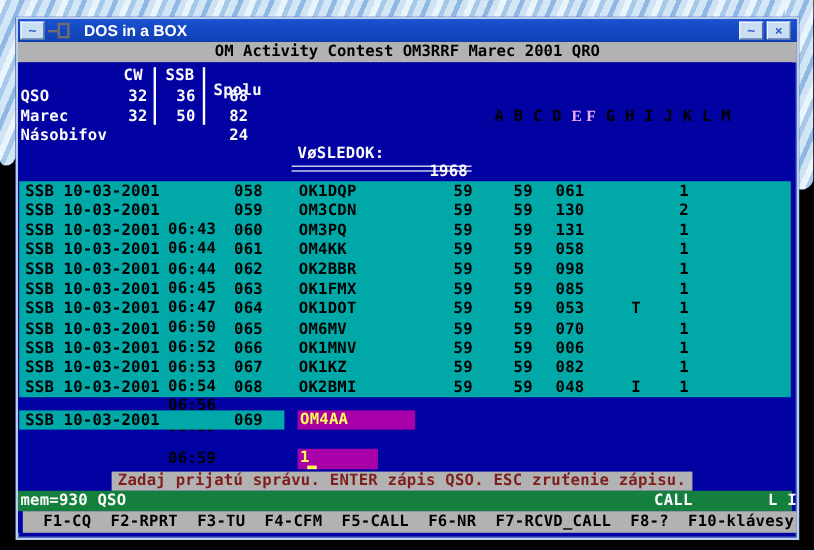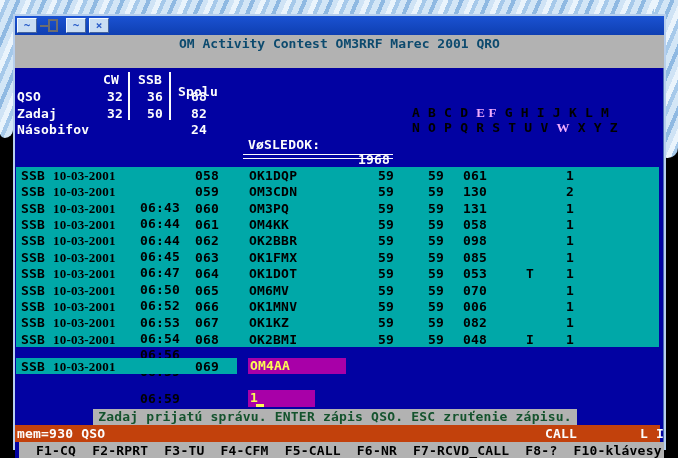--- a/index.html
+++ b/index.html
@@ -18,50 +18,50 @@
             display:flex;align-items:center;padding:0 2px;box-sizing:border-box;}
   .tb-btn{width:20px;height:15px;background:#c9ddf3;border:1px solid #f2f8ff;
           border-right-color:#46649c;border-bottom-color:#46649c;
           display:flex;align-items:center;justify-content:center;
           color:#2a5cc8;font:bold 11px "DejaVu Sans Mono",monospace;margin-right:3px;box-sizing:border-box;}
   .pinwrap{width:22px;height:15px;display:flex;align-items:center;margin-right:4px;}
   .pin-shaft{display:inline-block;width:8px;height:2px;background:#6e6e6e;}
   .pin-head{display:inline-block;width:6px;height:9px;border:2px solid #6e6e6e;background:transparent;}
   .tb-title{color:#fff;font:bold 13px "Liberation Sans",sans-serif;margin-left:4px;flex:1;}
   .tb-right{display:flex;}
-  .appheader{height:33px;background:#b2b2b2;color:#0c4a6e;text-align:center;
+  .appheader{height:17px;background:#b2b2b2;color:#000000;text-align:center;
              font:bold 13px "DejaVu Sans Mono",monospace;line-height:17px;}
   
   .screen{position:relative;width:645px;height:392px;background:#0202a2;
           font:bold 13px "DejaVu Sans Mono",monospace;color:#fcfcfc;letter-spacing:.2px;}
   .abs{position:absolute;white-space:pre;}
   .num{position:absolute;text-align:right;white-space:pre;}
   .vbar{position:absolute;width:2px;background:#fcfcfc;}
   .dline{position:absolute;height:3px;border-top:1px solid #fcfcfc;border-bottom:1px solid #fcfcfc;}
   .mult-worked{color:#000;text-align:right;}
   .mult-missing{color:#f0abfc;font-family:Liberation Serif, serif;}
   
   .logblock{position:absolute;left:1px;top:99px;width:643px;height:180px;background:#00a8a8;
             display:flex;flex-direction:column;color:#000;}
   .logrow{position:relative;flex:1;}
   .logrow span{position:absolute;top:1px;white-space:pre;}
-  .c-mode{left:5px;} .c-date{left:37px;font-family:Liberation Serif, serif;} .c-time{left:124px;margin-top:32px;} .c-nr{left:179px;}
+  .c-mode{left:5px;} .c-date{left:37px;} .c-time{left:124px;margin-top:32px;} .c-nr{left:179px;}
   .c-call{left:233px;} .c-rs{left:362px;} .c-rr{left:412px;} .c-rcvd{left:447px;}
   .c-mult{left:510px;} .c-pts{left:550px;}
   
   .entrystrip{position:absolute;left:1px;top:290px;width:221px;height:16px;background:#00a8a8;color:#000;}
   .entrystrip span{position:absolute;top:1px;white-space:pre;}
   .callfield{position:absolute;left:233px;top:290px;width:98px;height:16px;background:#a800a8;
              color:#fcfc54;padding-left:2px;box-sizing:border-box;}
   .rcvdfield{position:absolute;left:233px;top:322px;width:67px;height:17px;background:#a800a8;
              color:#fcfc54;padding-left:2px;box-sizing:border-box;}
   .cursor{position:absolute;left:241px;top:336px;width:8px;height:3px;background:#fcfc54;}
   .msgbar{position:absolute;left:78px;top:341px;width:484px;height:16px;background:#b2b2b2;
-          color:#14532d;text-align:center;line-height:16px;}
-  .statusbar{position:absolute;left:0;top:357px;width:645px;height:17px;background:#c2410c;color:#fcfcfc;}
+          color:#7f1d1d;text-align:center;line-height:16px;}
+  .statusbar{position:absolute;left:0;top:357px;width:645px;height:17px;background:#15803d;color:#fcfcfc;}
   .statusbar span{position:absolute;top:1px;white-space:pre;}
   .fnbar{position:absolute;left:4px;top:374px;width:645px;height:18px;background:#b2b2b2;
          color:#000;line-height:18px;padding-left:17px;box-sizing:border-box;white-space:pre;}
   .fkey{margin-right:16px;}
 </style>
 </head>
 <body>
 
 <div class="stage">
   <div class="tex tex-top"></div>
@@ -70,20 +70,21 @@
 
   <div class="window">
     <div class="titlebar">
       <div class="tb-btn">
         <span>~</span>
       </div>
       <div class="pinwrap">
         <span class="pin-shaft"></span>
           <span class="pin-head"></span>
       </div>
+      <span class="tb-title">DOS in a BOX</span>
       <div class="tb-right">
         <div class="tb-btn">
           <span>~</span>
         </div>
         <div class="tb-btn">
           <span>×</span>
         </div>
       </div>
     </div>
 
@@ -95,30 +96,29 @@
       <span class="abs" style="left:123px;top:4px">SSB</span>
       <span class="abs" style="left:163px;top:16px">Spolu</span>
       <div class="vbar" style="left:113px;top:4px;height:48px"></div>
       <div class="vbar" style="left:154px;top:4px;height:48px"></div>
 
       <span class="abs" style="left:2px;top:21px">QSO</span>
       <span class="num" style="left:68px;top:21px;width:40px">32</span>
       <span class="num" style="left:108px;top:21px;width:40px">36</span>
       <span class="num" style="left:150px;top:21px;width:42px">68</span>
 
-      <span class="abs" style="left:2px;top:38px">Zadaj</span>
+      <span class="abs" style="left:2px;top:38px">Marec</span>
       <span class="num" style="left:68px;top:38px;width:40px">32</span>
       <span class="num" style="left:108px;top:38px;width:40px">50</span>
       <span class="num" style="left:150px;top:38px;width:42px">82</span>
 
       <span class="abs" style="left:2px;top:54px">Násobifov</span>
       <span class="num" style="left:150px;top:54px;width:42px">24</span>
 
       <div class="abs" style="left:397px;top:37px"><span class="mult-worked">A B C D </span><span class="mult-missing">E F</span><span class="mult-worked"> G H I J K L M</span></div>
-      <div class="abs" style="left:397px;top:52px"><span class="mult-worked">N O P Q R S T U V </span><span class="mult-missing">W</span><span class="mult-worked"> X Y Z</span></div>
 
       <span class="abs" style="left:233px;top:69px">VøSLEDOK:</span>
       <span class="num" style="left:280px;top:84px;width:95px">1968</span>
       <div class="dline" style="left:228px;top:86px;width:150px"></div>
 
       <div class="logblock" id="logrows">
   <div class="logrow">
     <span class="c-mode">SSB</span>
     <span class="c-date">10-03-2001</span>
     <span class="c-time">06:43</span>

